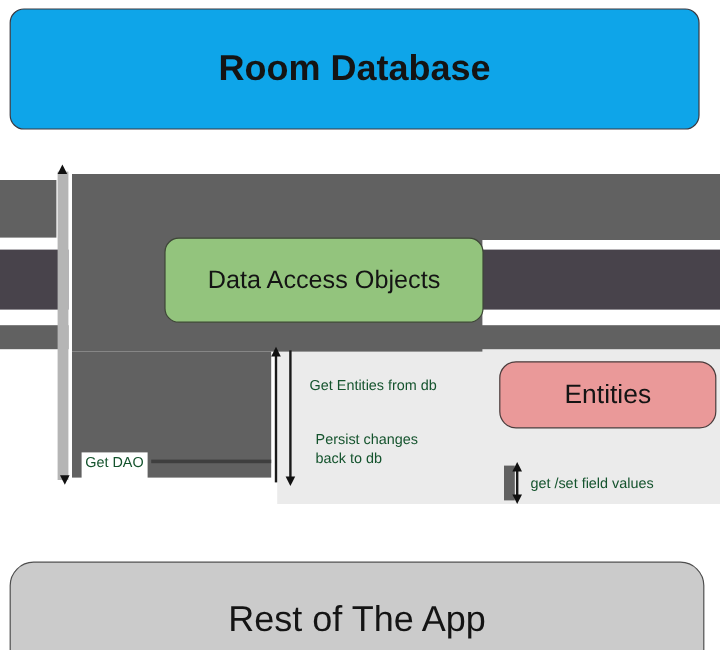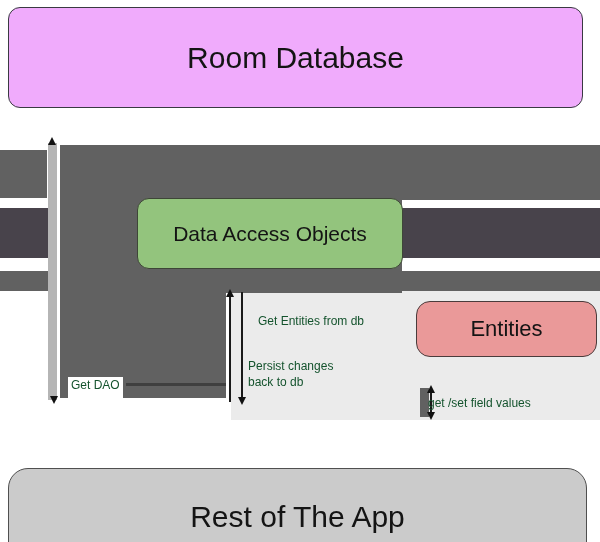--- a/index.html
+++ b/index.html
@@ -55,38 +55,38 @@
   <div class="abs vline" style="left:229px;top:292px;height:110px;"></div>
   <div class="abs arr-up" style="left:226px;top:289px;"></div>
   <div class="abs vline" style="left:241px;top:292px;height:107px;"></div>
   <div class="abs arr-down" style="left:238px;top:397px;"></div>
 
   <div class="abs gray-block" style="left:420px;top:388px;width:9px;height:29px;"></div>
   <div class="abs vline" style="left:430px;top:388px;height:28px;"></div>
   <div class="abs arr-up" style="left:427px;top:385px;"></div>
   <div class="abs arr-down" style="left:427px;top:412px;"></div>
 
-  <div class="abs node node-room" style="background-color: #f0abfc;">
+  <div class="abs node node-room" style="background-color: #0ea5e9; font-weight: bold;">
     <span>Room Database</span>
   </div>
 
   <div class="abs node node-dao" style="background-color: rgb(147, 196, 125);">
     <span>Data Access Objects</span>
   </div>
 
   <div class="abs node node-entities" style="background-color: rgb(234, 153, 153);">
     <span>Entities</span>
   </div>
 
   <div class="abs node node-rest" style="background-color: rgb(203, 203, 203); margin-top: 36px;">
     <span>Rest of The App</span>
   </div>
 
   <div class="abs small-label getdao">Get DAO</div>
   <div class="abs getdao-line"></div>
 
   <div class="abs small-label" style="left:258px;top:313px;">Get Entities from db</div>
 
-  <div class="abs small-label" style="left:248px;top:358px;width:102px;">Persist changes back to db</div>
+  <div class="abs small-label" style="left:263px;top:358px;width:102px;">Persist changes back to db</div>
 
-  <div class="abs small-label" style="left:428px;top:395px;text-align:right;">get /set field values</div>
+  <div class="abs small-label" style="left:442px;top:395px;text-align:right;">get /set field values</div>
 
 </div>
 
 </body></html>

